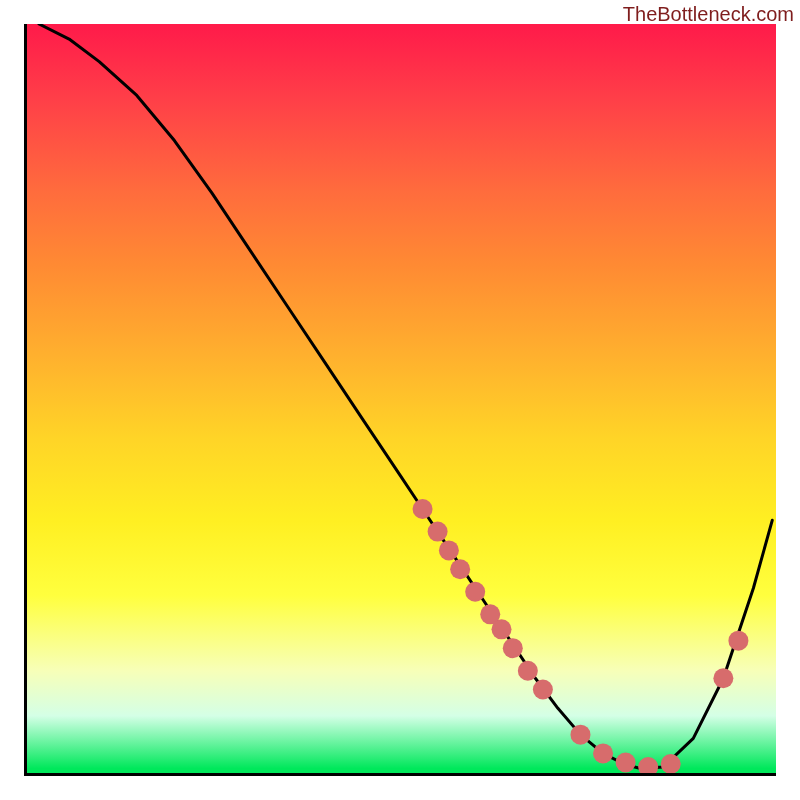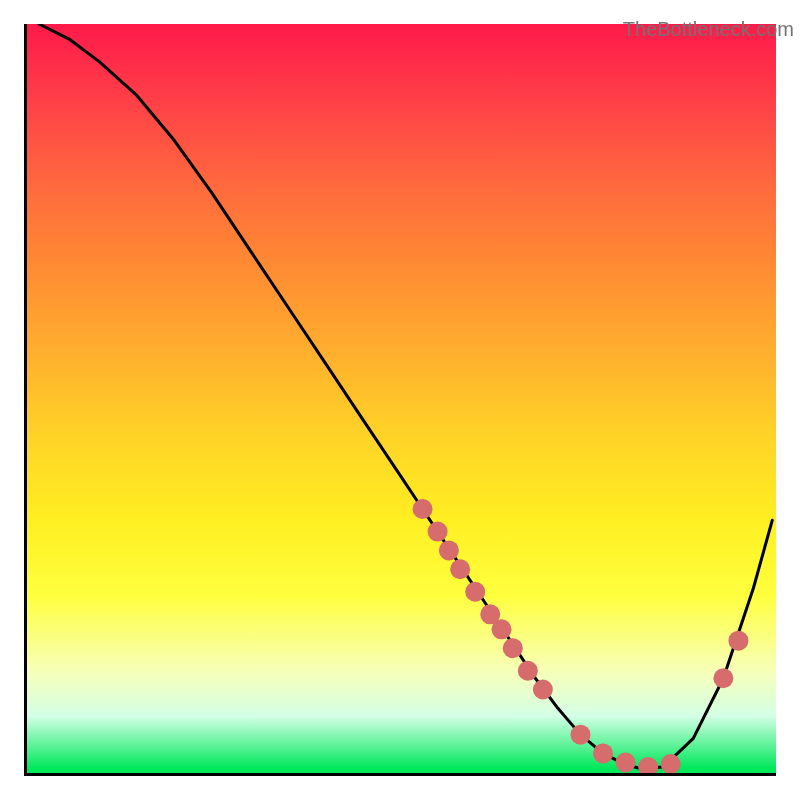--- a/index.html
+++ b/index.html
@@ -60,25 +60,25 @@
   .svg-layer {
     position: absolute;
     left: 0;
     top: 0;
     width: 100%;
     height: 100%;
     pointer-events: none;
   }
   .watermark {
     position: absolute;
-    top: 18px;
+    top: 3px;
     right: 6px;
     font-size: 20px;
     font-weight: 500;
-    color: #737373;
+    color: #7f1d1d;
     font-family: Arial, Helvetica, sans-serif;
   }
 </style>
 </head>
 <body>
 
 <div class="chart-container">
 
   <div class="plot-area">
     <div class="gradient-bg"></div>

